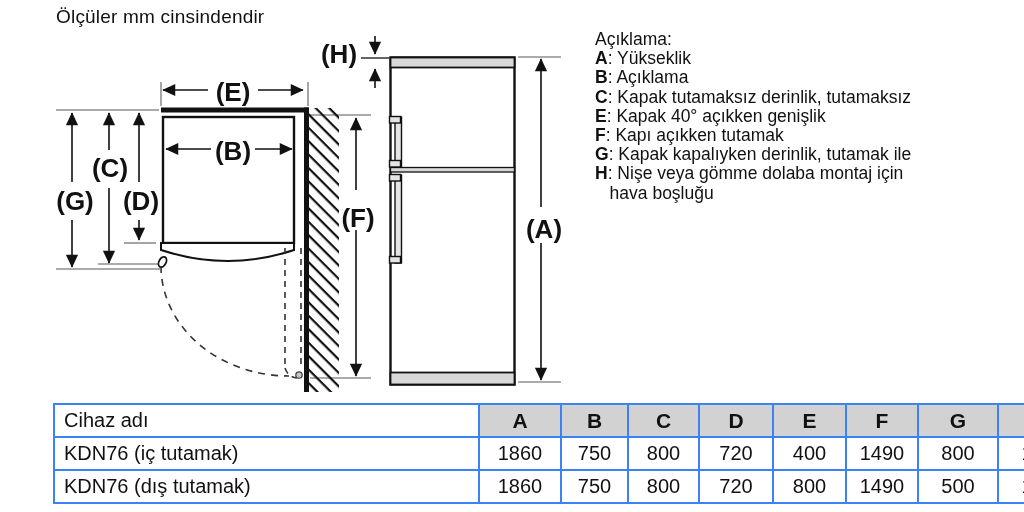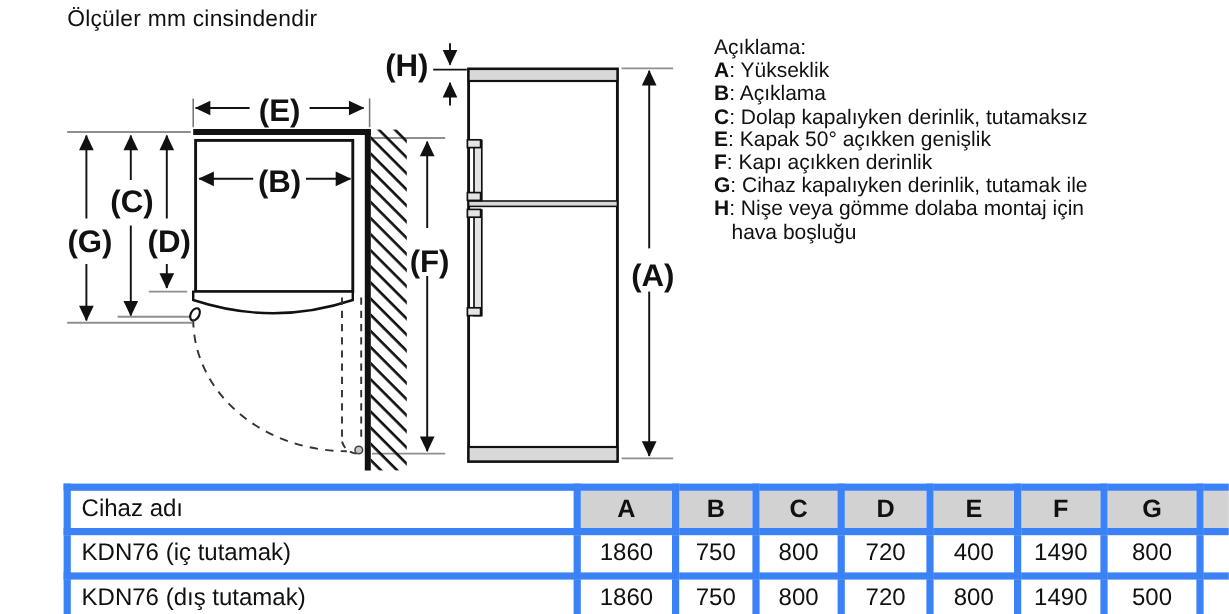--- a/index.html
+++ b/index.html
@@ -13,21 +13,21 @@
     font-family:"Liberation Sans", sans-serif; font-weight:700;
     font-size:26px; fill:#111; text-anchor:middle;
   }
   .legend { position:absolute; left:547px; top:30px; width:475px; font-size:17.5px; line-height:19.2px; }
   .legend .lk { font-weight:700; }
   .legend .lt { white-space:pre-wrap; }
   table.dims {
     position:absolute; left:5px; top:403px; width:1013px;
     border-collapse:collapse; table-layout:fixed; font-size:20px; color:#111;
   }
-  table.dims th, table.dims td { border:6px solid #3b82f6; height:31px; padding:0; overflow:hidden; }
+  table.dims th, table.dims td { border:2px solid #3b82f6; height:31px; padding:0; overflow:hidden; }
   table.dims th.letter { background:#d2d2d2; font-weight:700; text-align:center; font-size:21px; }
   table.dims .name { text-align:left; padding-left:9px; font-weight:400; }
   table.dims td.val { text-align:center;border-radius:11px; }
 </style>
 </head>
 <body>
 
 <div class="page">
 
   <div class="title">Ölçüler mm cinsindendir</div>
@@ -141,24 +141,24 @@
         <line x1="493" y1="243" x2="493" y2="380" stroke="#111" stroke-width="1.6" marker-end="url(#arrow)"></line>
         <text x="496" y="238">(A)</text>
       </g>
     </g>
   </svg>
 
   <div class="legend">
     <div>Açıklama:</div>
     <div class="li"><span class="lk">A</span><span class="lt">: Yükseklik</span></div>
     <div class="li"><span class="lk">B</span><span class="lt">: Açıklama</span></div>
-    <div class="li"><span class="lk">C</span><span class="lt">: Dolap kapalıyken derinlik, tutamaksız</span></div>
-    <div class="li"><span class="lk">E</span><span class="lt">: Kapak 50° açıkken genişlik</span></div>
-    <div class="li"><span class="lk">F</span><span class="lt">: Kapı açıkken derinlik</span></div>
-    <div class="li"><span class="lk">G</span><span class="lt">: Cihaz kapalıyken derinlik, tutamak ile</span></div>
+    <div class="li"><span class="lk">C</span><span class="lt">: Kapak tutamaksız derinlik, tutamaksız</span></div>
+    <div class="li"><span class="lk">E</span><span class="lt">: Kapak 40° açıkken genişlik</span></div>
+    <div class="li"><span class="lk">F</span><span class="lt">: Kapı açıkken tutamak</span></div>
+    <div class="li"><span class="lk">G</span><span class="lt">: Kapak kapalıyken derinlik, tutamak ile</span></div>
     <div class="li"><span class="lk">H</span><span class="lt">: Nişe veya gömme dolaba montaj için
    hava boşluğu</span></div>
   </div>
 
   <table class="dims">
     <colgroup>
       <col style="width:425px">
         <col style="width:82px">
         <col style="width:67px">
         <col style="width:71px">

